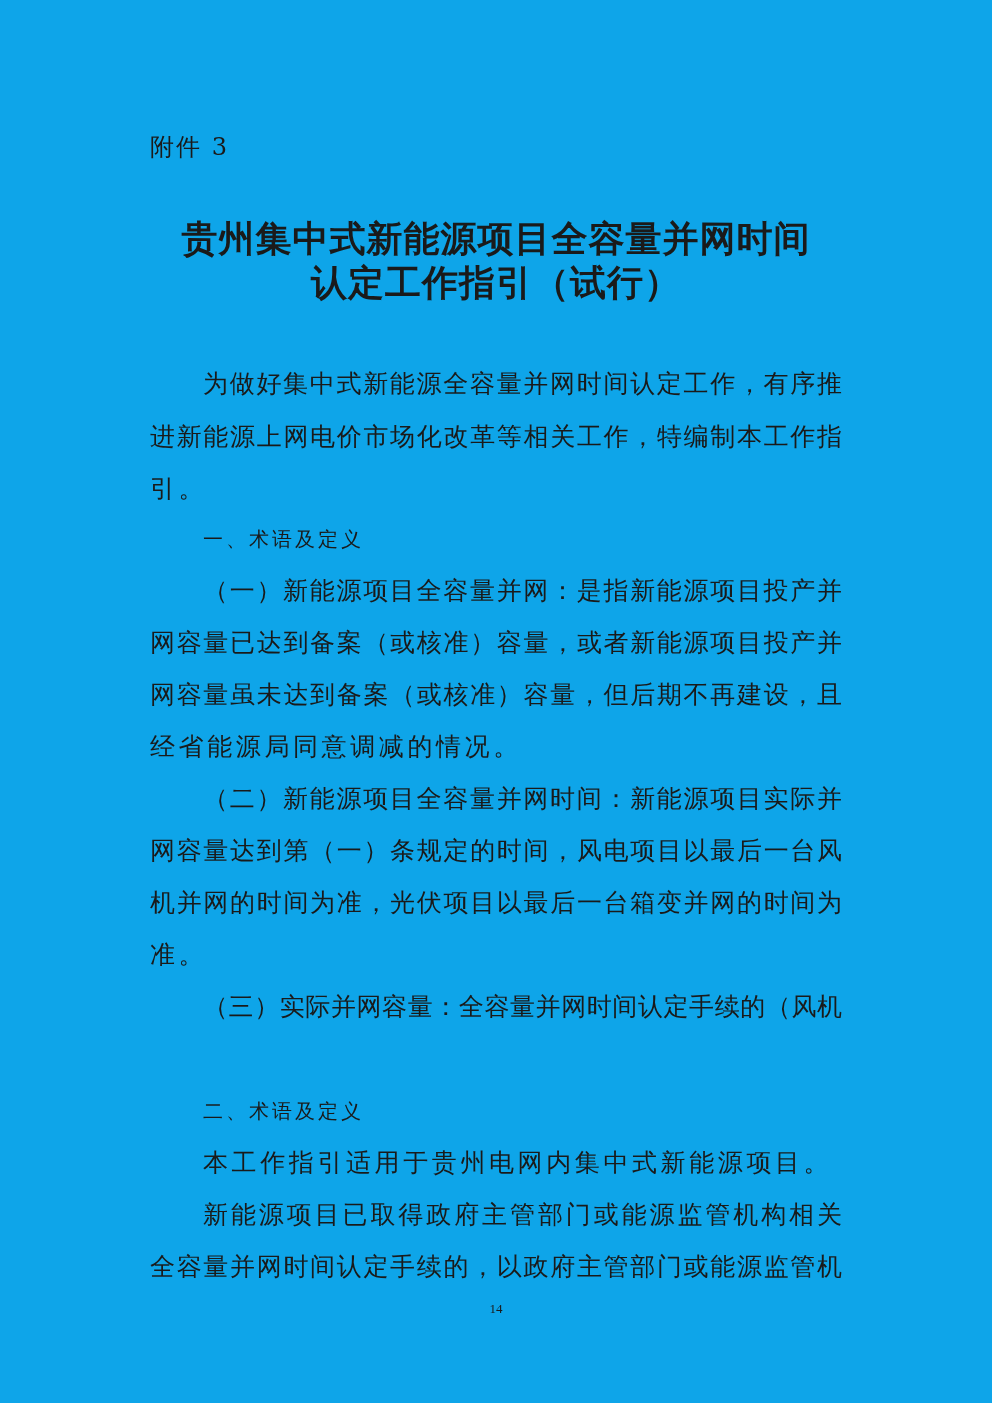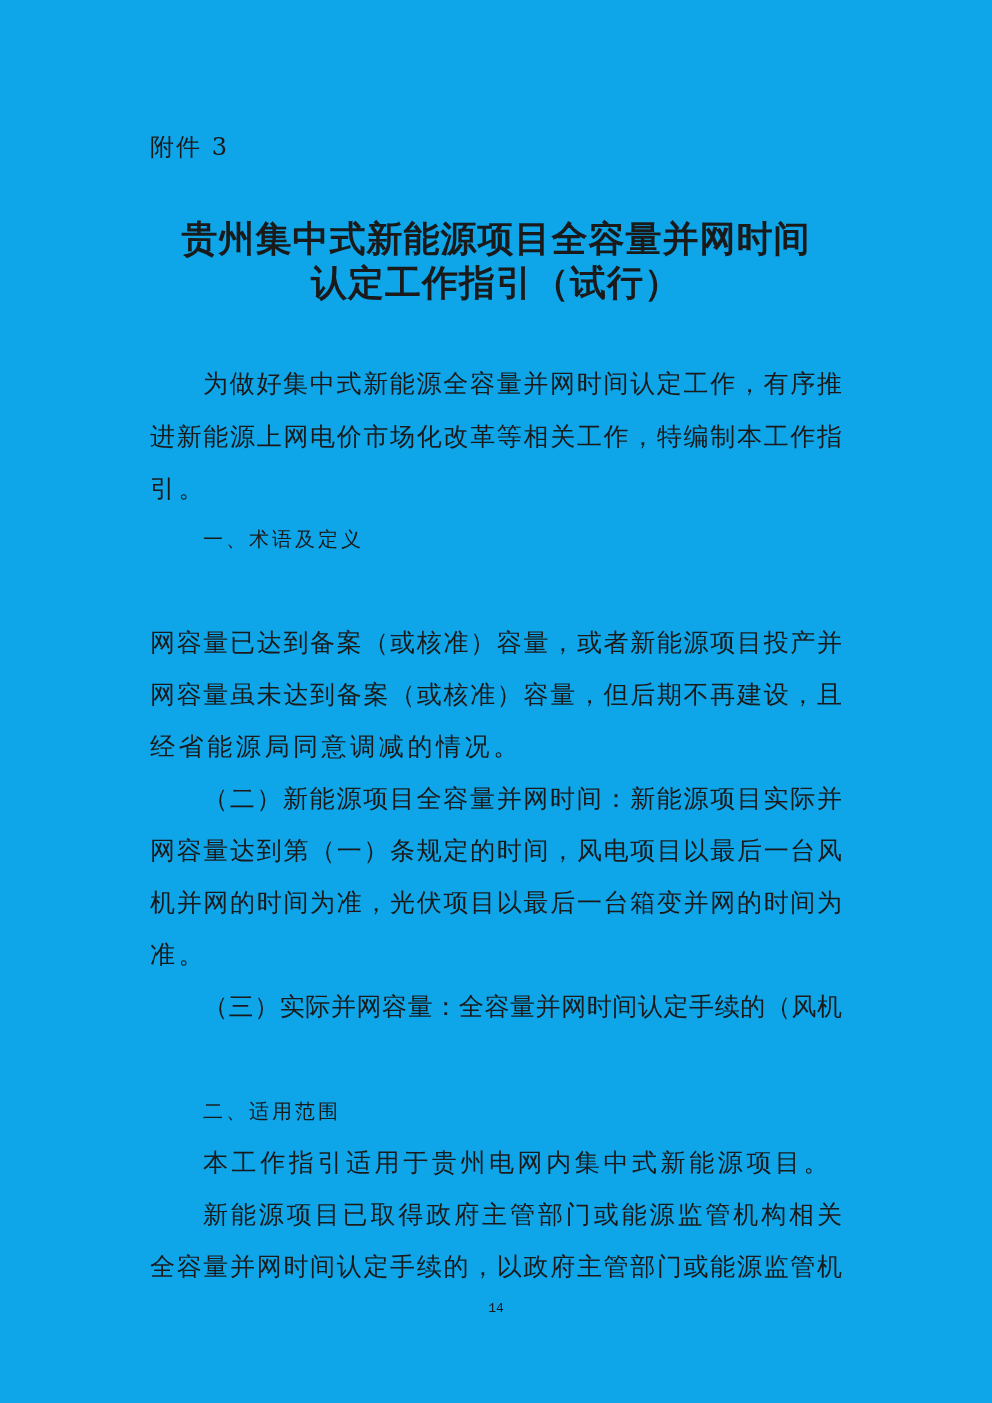--- a/index.html
+++ b/index.html
@@ -6,50 +6,51 @@
   body { width: 992px; height: 1403px; position: relative; overflow: hidden; color: #1a1a1a; }
   .page { position: absolute; left: 0; top: 0; width: 992px; height: 1403px; background: #0ea5e9; }
   .attach { position: absolute; left: 150px; top: 131px; font-family: "DejaVu Serif", serif; font-size: 24px; letter-spacing: 2px; line-height: 32px; }
   .title { position: absolute; left: 0; width: 992px; text-align: center; font-family: "DejaVu Sans", sans-serif; font-size: 36px; font-weight: bold; letter-spacing: 1px; line-height: 40px; }
   .title.l1 { top: 219px; }
   .title.l2 { top: 263px; }
   .line { position: absolute; left: 150px; width: 692px; font-family: "DejaVu Serif", serif; font-size: 25px; line-height: 34px; white-space: nowrap; letter-spacing: 3.6px; }
   .line.indent { left: 203px; width: 639px; }
   .line.just { text-align-last: justify; text-align: justify; letter-spacing: 0; }
   .heading { position: absolute; left: 203px; font-family: "DejaVu Sans", sans-serif; font-weight: normal; font-size: 20px; line-height: 34px; letter-spacing: 3px; }
-  .pagenum { position: absolute; left: 0; width: 992px; top: 1301px; text-align: center; font-family: Liberation Mono, monospace; font-size: 13px; }
+  .pagenum { position: absolute; left: 0; width: 992px; top: 1301px; text-align: center; font-family: Liberation Serif, serif; font-size: 13px; }
 </style>
 </head>
 <body>
 
 <div class="page">
 
   <div class="attach">附件 3</div>
 
   <div class="title l1">贵州集中式新能源项目全容量并网时间</div>
   <div class="title l2">认定工作指引（试行）</div>
 
   <div class="line indent just" style="top:367px">为做好集中式新能源全容量并网时间认定工作，有序推</div>
   <div class="line just" style="top:420px">进新能源上网电价市场化改革等相关工作，特编制本工作指</div>
   <div class="line" style="top:472px">引。</div>
 
   <div class="heading" style="top:522px">一、术语及定义</div>
 
+  <div class="line indent just" style="top:574px">（一）新能源项目全容量并网：是指新能源项目投产并</div>
   <div class="line just" style="top:626px">网容量已达到备案（或核准）容量，或者新能源项目投产并</div>
   <div class="line just" style="top:678px">网容量虽未达到备案（或核准）容量，但后期不再建设，且</div>
   <div class="line" style="top:730px">经省能源局同意调减的情况。</div>
 
   <div class="line indent just" style="top:782px">（二）新能源项目全容量并网时间：新能源项目实际并</div>
   <div class="line just" style="top:834px">网容量达到第（一）条规定的时间，风电项目以最后一台风</div>
   <div class="line just" style="top:886px">机并网的时间为准，光伏项目以最后一台箱变并网的时间为</div>
   <div class="line" style="top:938px">准。</div>
 
   <div class="line indent just" style="top:990px">（三）实际并网容量：全容量并网时间认定手续的（风机</div>
 
-  <div class="heading" style="top:1094px">二、适用范围</div>
+  <div class="heading" style="top:1094px">二、术语及定义</div>
 
   <div class="line indent" style="top:1146px">本工作指引适用于贵州电网内集中式新能源项目。</div>
 
   <div class="line indent just" style="top:1198px">新能源项目已取得政府主管部门或能源监管机构相关</div>
   <div class="line just" style="top:1250px">全容量并网时间认定手续的，以政府主管部门或能源监管机</div>
 
   <div class="pagenum">14</div>
 </div>
 
 </body></html>

